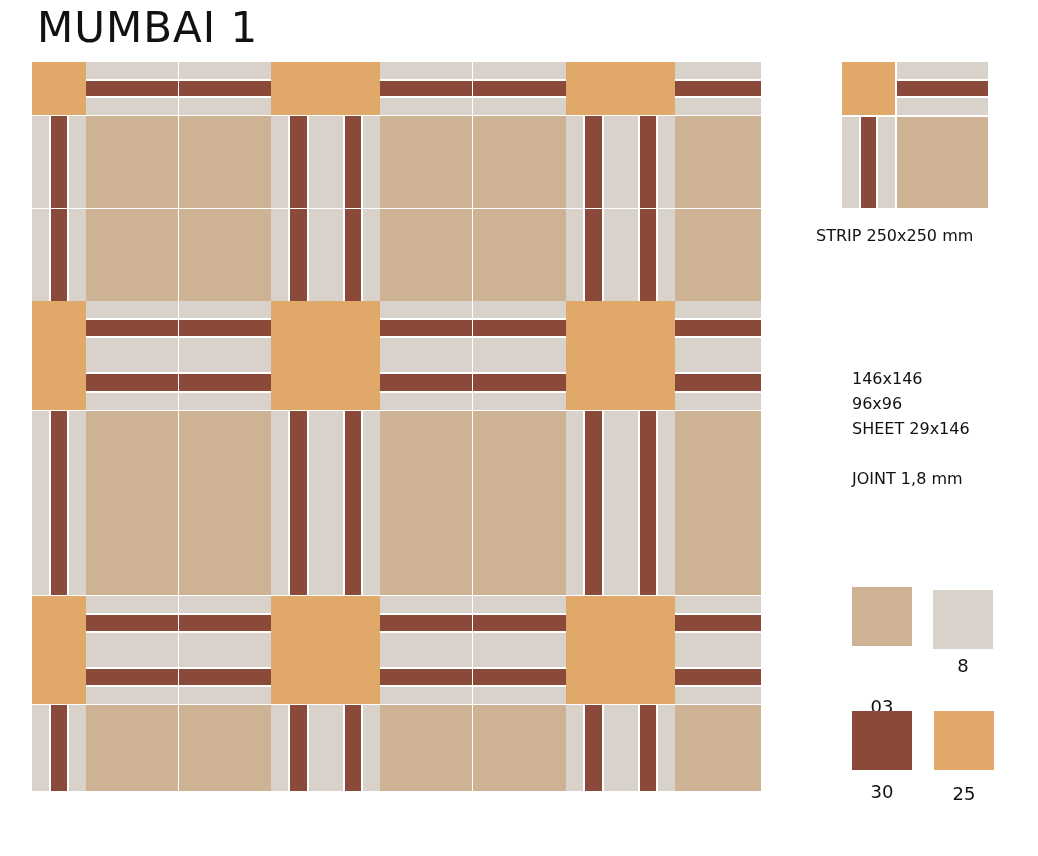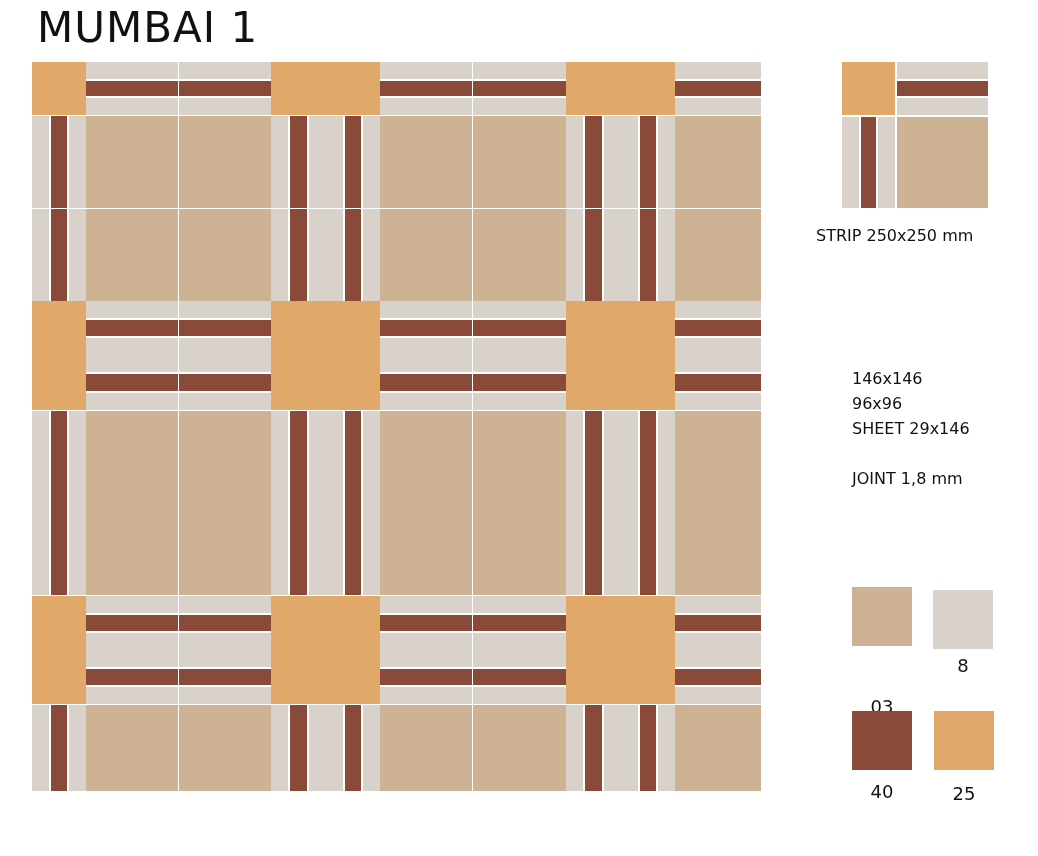--- a/index.html
+++ b/index.html
@@ -241,16 +241,16 @@
   <div class="gap"></div>
   <div>JOINT 1,8 mm</div>
 </div>
 
 <div id="swatches">
   <div class="swatch" style="left: 852px; top: 587px; background: rgb(205, 179, 148);"></div>
   <div class="swlabel" style="left: 852px; top: 696px;">03</div>
   <div class="swatch" style="left: 933px; top: 590px; background: rgb(216, 210, 202);"></div>
   <div class="swlabel" style="left: 933px; top: 655px;">8</div>
   <div class="swatch" style="left: 852px; top: 711px; background: rgb(138, 74, 58);"></div>
-  <div class="swlabel" style="left: 852px; top: 781px;">40</div>
+  <div class="swlabel" style="left: 852px; top: 781px;">30</div>
   <div class="swatch" style="left: 934px; top: 711px; background: rgb(224, 169, 106);"></div>
   <div class="swlabel" style="left: 934px; top: 783px;">25</div>
 </div>
 
 </body></html>

